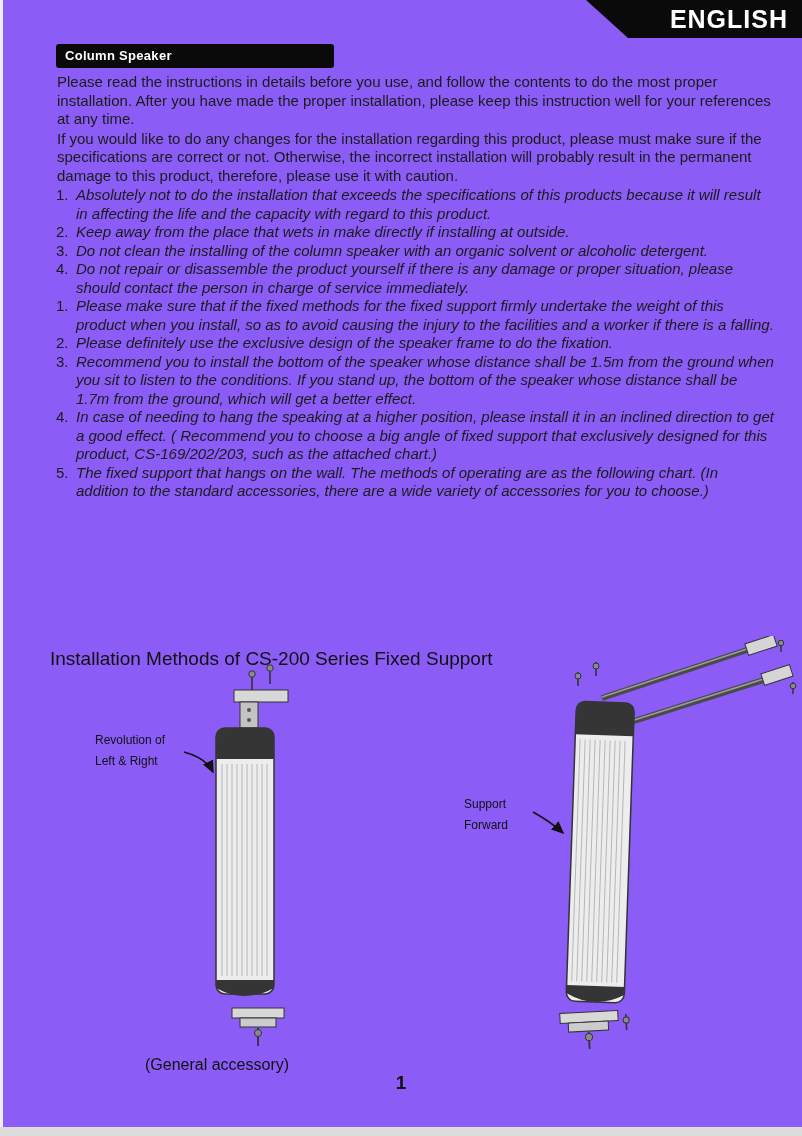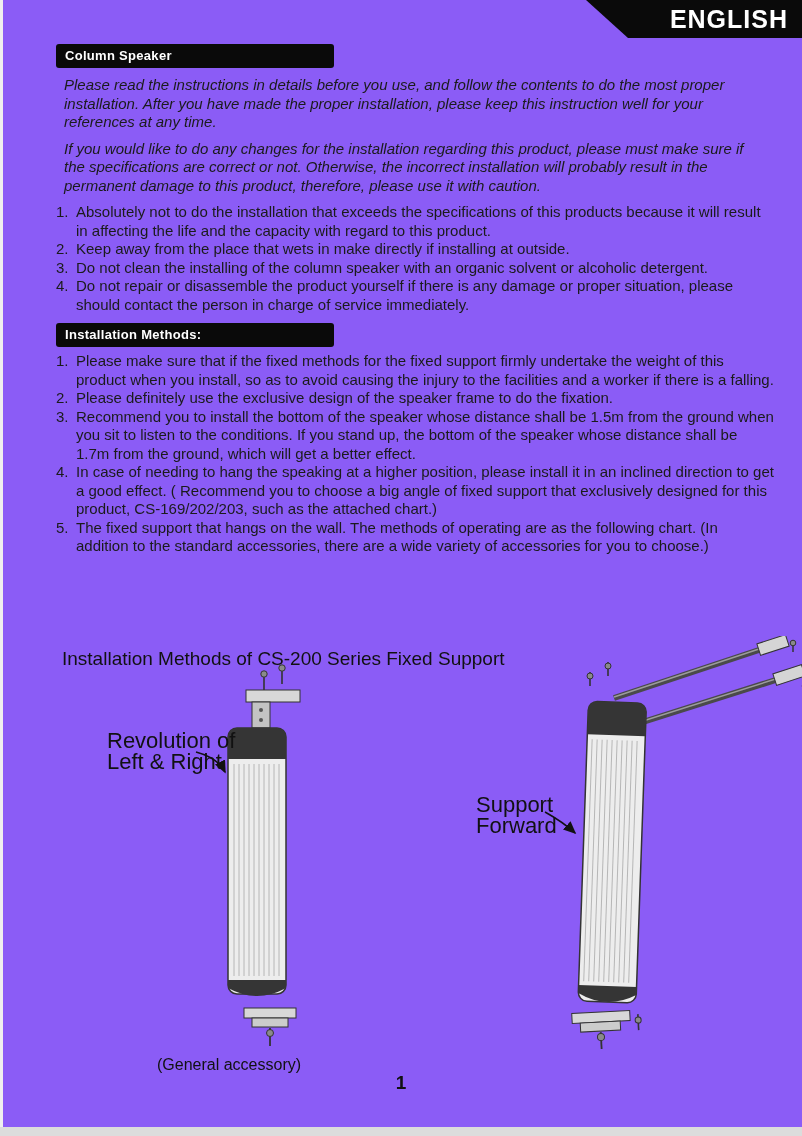--- a/index.html
+++ b/index.html
@@ -21,29 +21,29 @@
   }
   .banner span{color:#fff;font-weight:700;font-size:25px;letter-spacing:1px;}
 
   .content{position:absolute;top:44px;left:56px;width:718px;font-size:15px;line-height:18.5px;}
   .bar{
     background:#0a0a0a;color:#fff;font-weight:700;font-size:13px;line-height:19px;
     width:278px;padding:2px 9px 3px;box-sizing:border-box;border-radius:3px;
     margin-bottom:5px;letter-spacing:.3px;
   }
   .bar.mt{margin-top:9px;}
-  .para{margin:8px;font-style:italic;}
+  .para{margin:1px;}
   .li{display:flex;}
   .li .num{width:20px;flex:0 0 20px;}
-  .li .txt{flex:1;}
+  .li .txt{flex:1;font-style:italic;}
 
   
-  .diagram-area{position:absolute;top:636px;left:12px;width:668px;height:464px;}
+  .diagram-area{position:absolute;top:636px;left:0;width:668px;height:464px;}
   .diag-title{position:absolute;left:50px;top:12px;font-size:19px;color:#111;}
-  .diag-label{position:absolute;font-size:22px;line-height:21px;color:#111;}
+  .diag-label{position:absolute;font-size:12px;line-height:21px;color:#111;}
   .diag-label span{display:block;}
   .lbl-left{left:95px;top:94px;}
   .lbl-right{left:464px;top:158px;}
   .caption{position:absolute;top:420px;font-size:16px;text-align:left;color:#111;}
   .cap-left{left:145px;width:200px;}
   .cap-right{left:490px;width:220px;}
   .diagram-svg{position:absolute;left:0;top:0;}
 
   .page-number{position:absolute;top:1072px;left:0;width:802px;text-align:center;
     font-size:19px;font-weight:700;color:#111;}
@@ -75,21 +75,20 @@
       <div class="li">
         <span class="num">3.</span>
         <span class="txt">Do not clean the installing of the column speaker with an organic solvent or alcoholic detergent.</span>
       </div>
       <div class="li">
         <span class="num">4.</span>
         <span class="txt">Do not repair or disassemble the product yourself if there is any damage or proper situation, please should contact the person in charge of service immediately.</span>
       </div>
     </div>
 
-    <div class="bar mt">Installation Methods:</div>
     <div>
       <div class="li">
         <span class="num">1.</span>
         <span class="txt">Please make sure that if the fixed methods for the fixed support firmly undertake the weight of this product when you install, so as to avoid causing the injury to the facilities and a worker if there is a falling.</span>
       </div>
       <div class="li">
         <span class="num">2.</span>
         <span class="txt">Please definitely use the exclusive design of the speaker frame to do the fixation.</span>
       </div>
       <div class="li">

